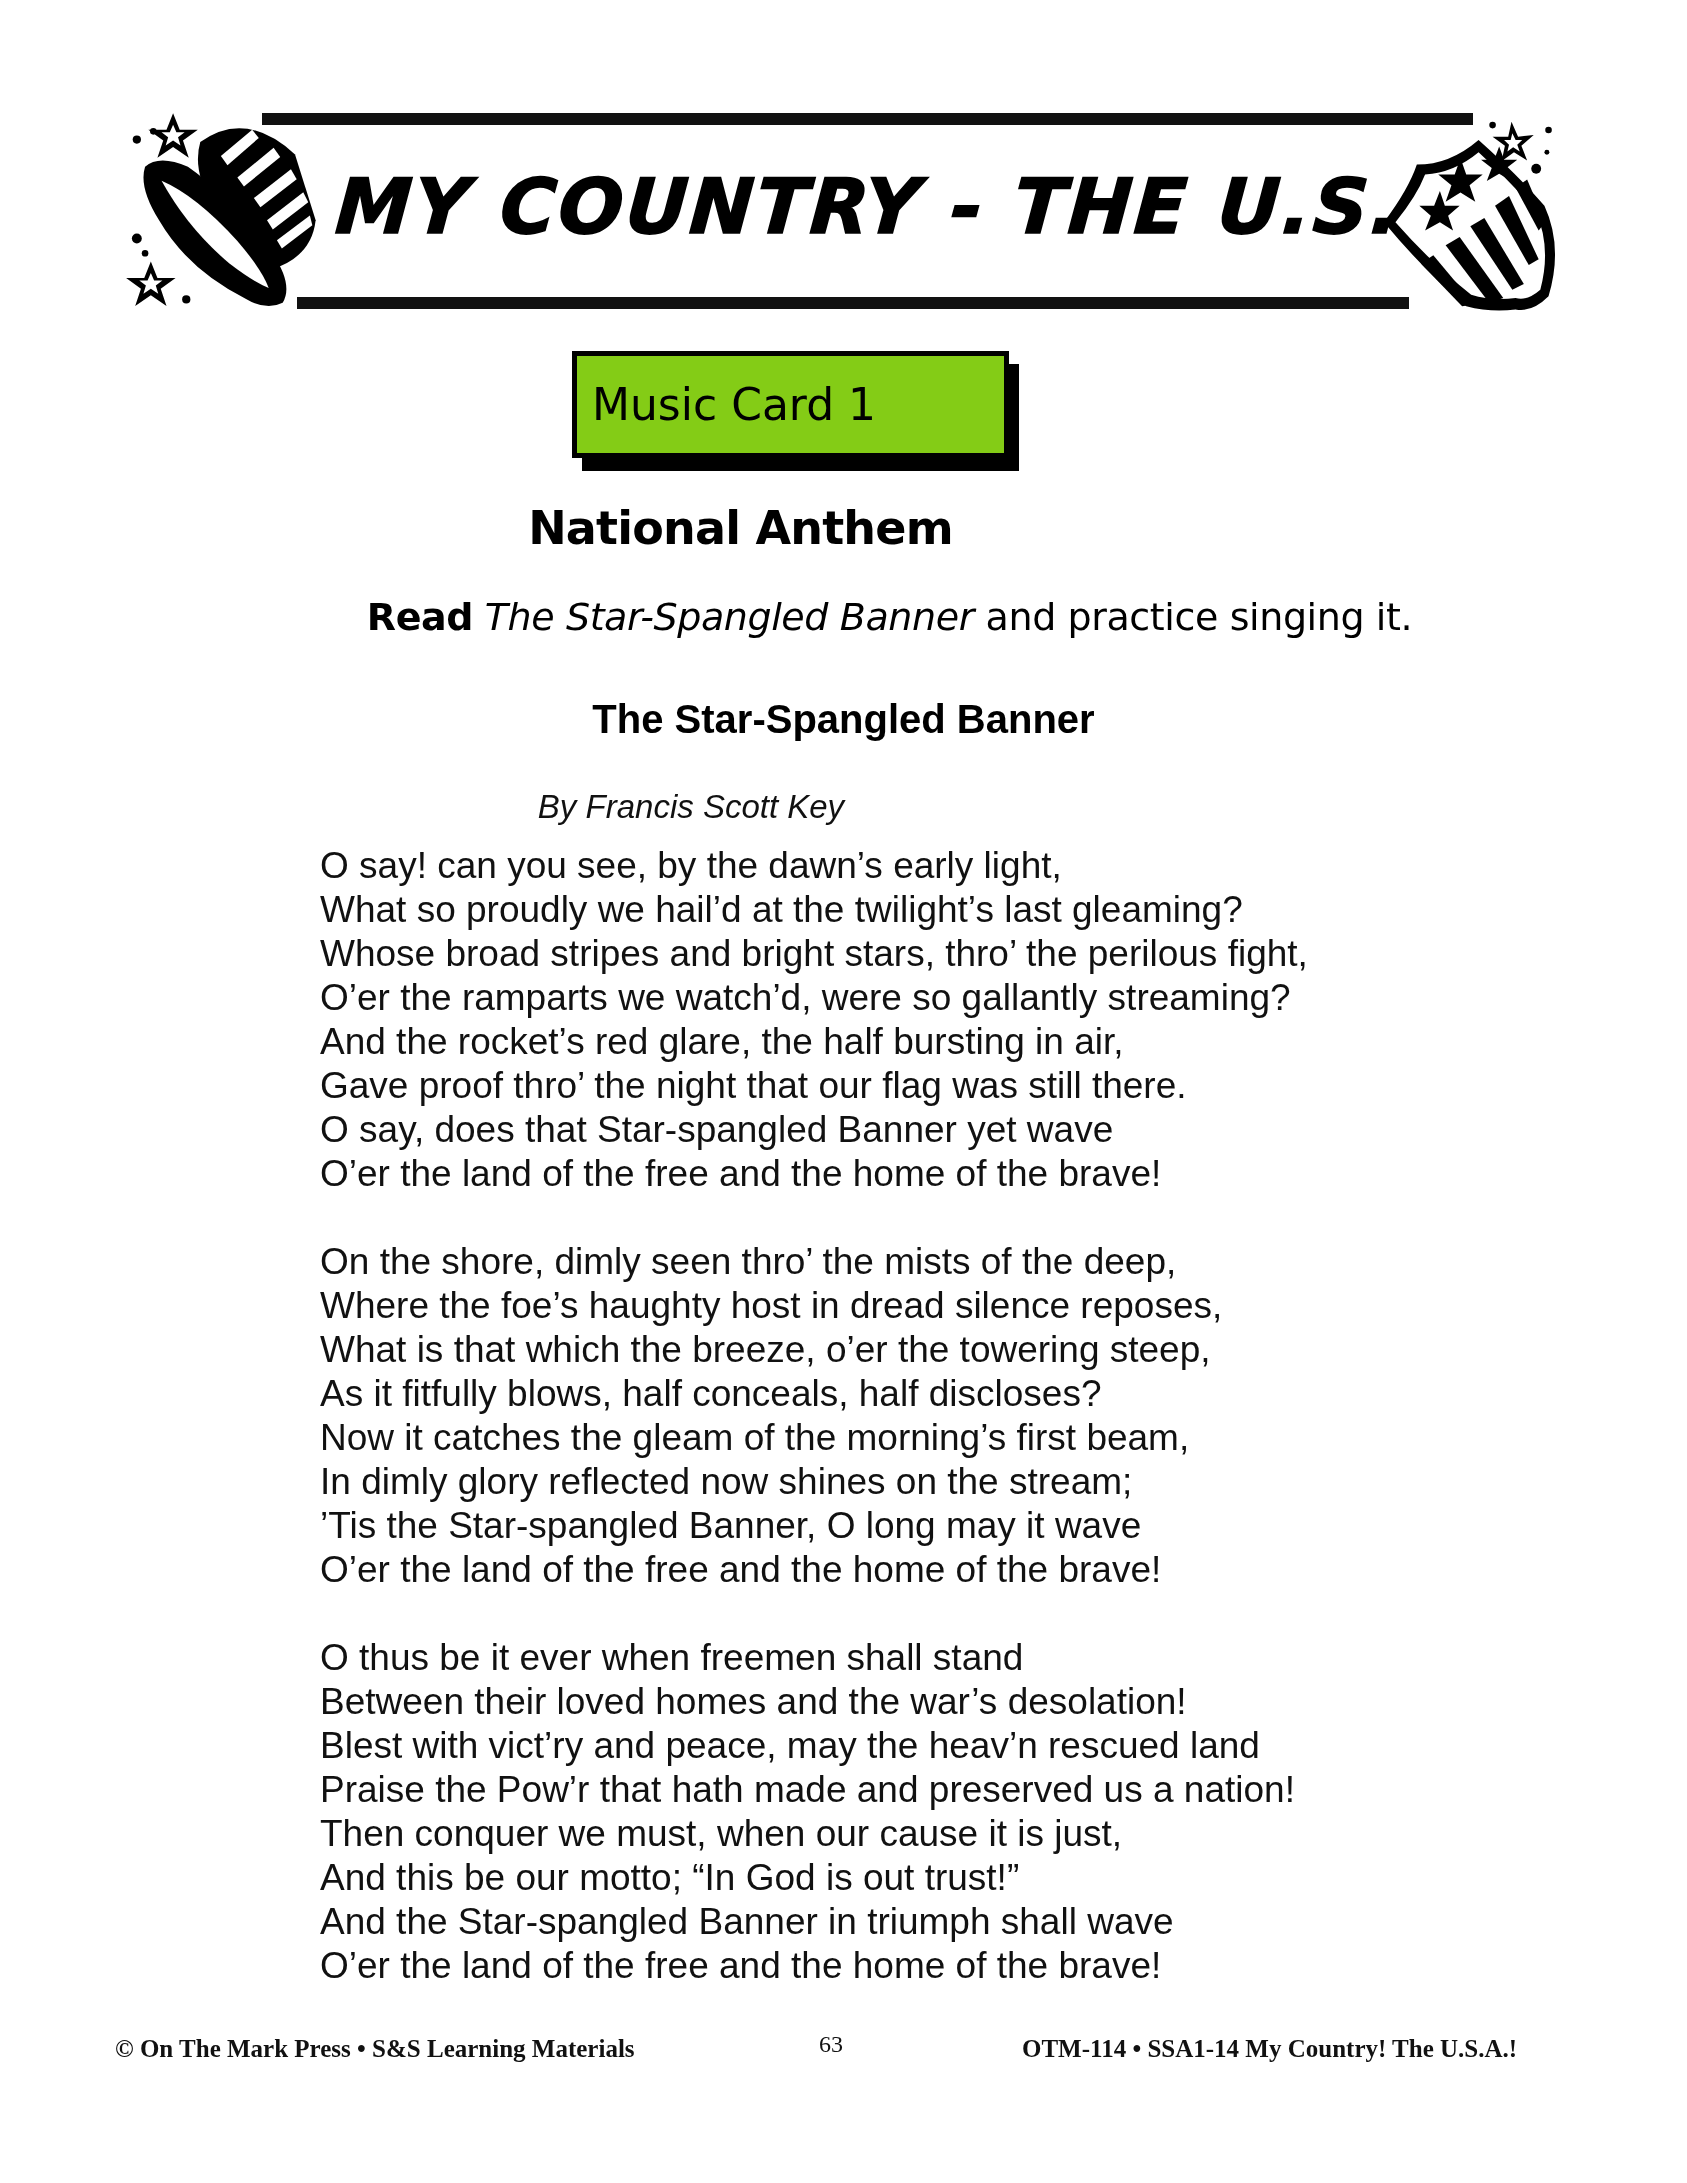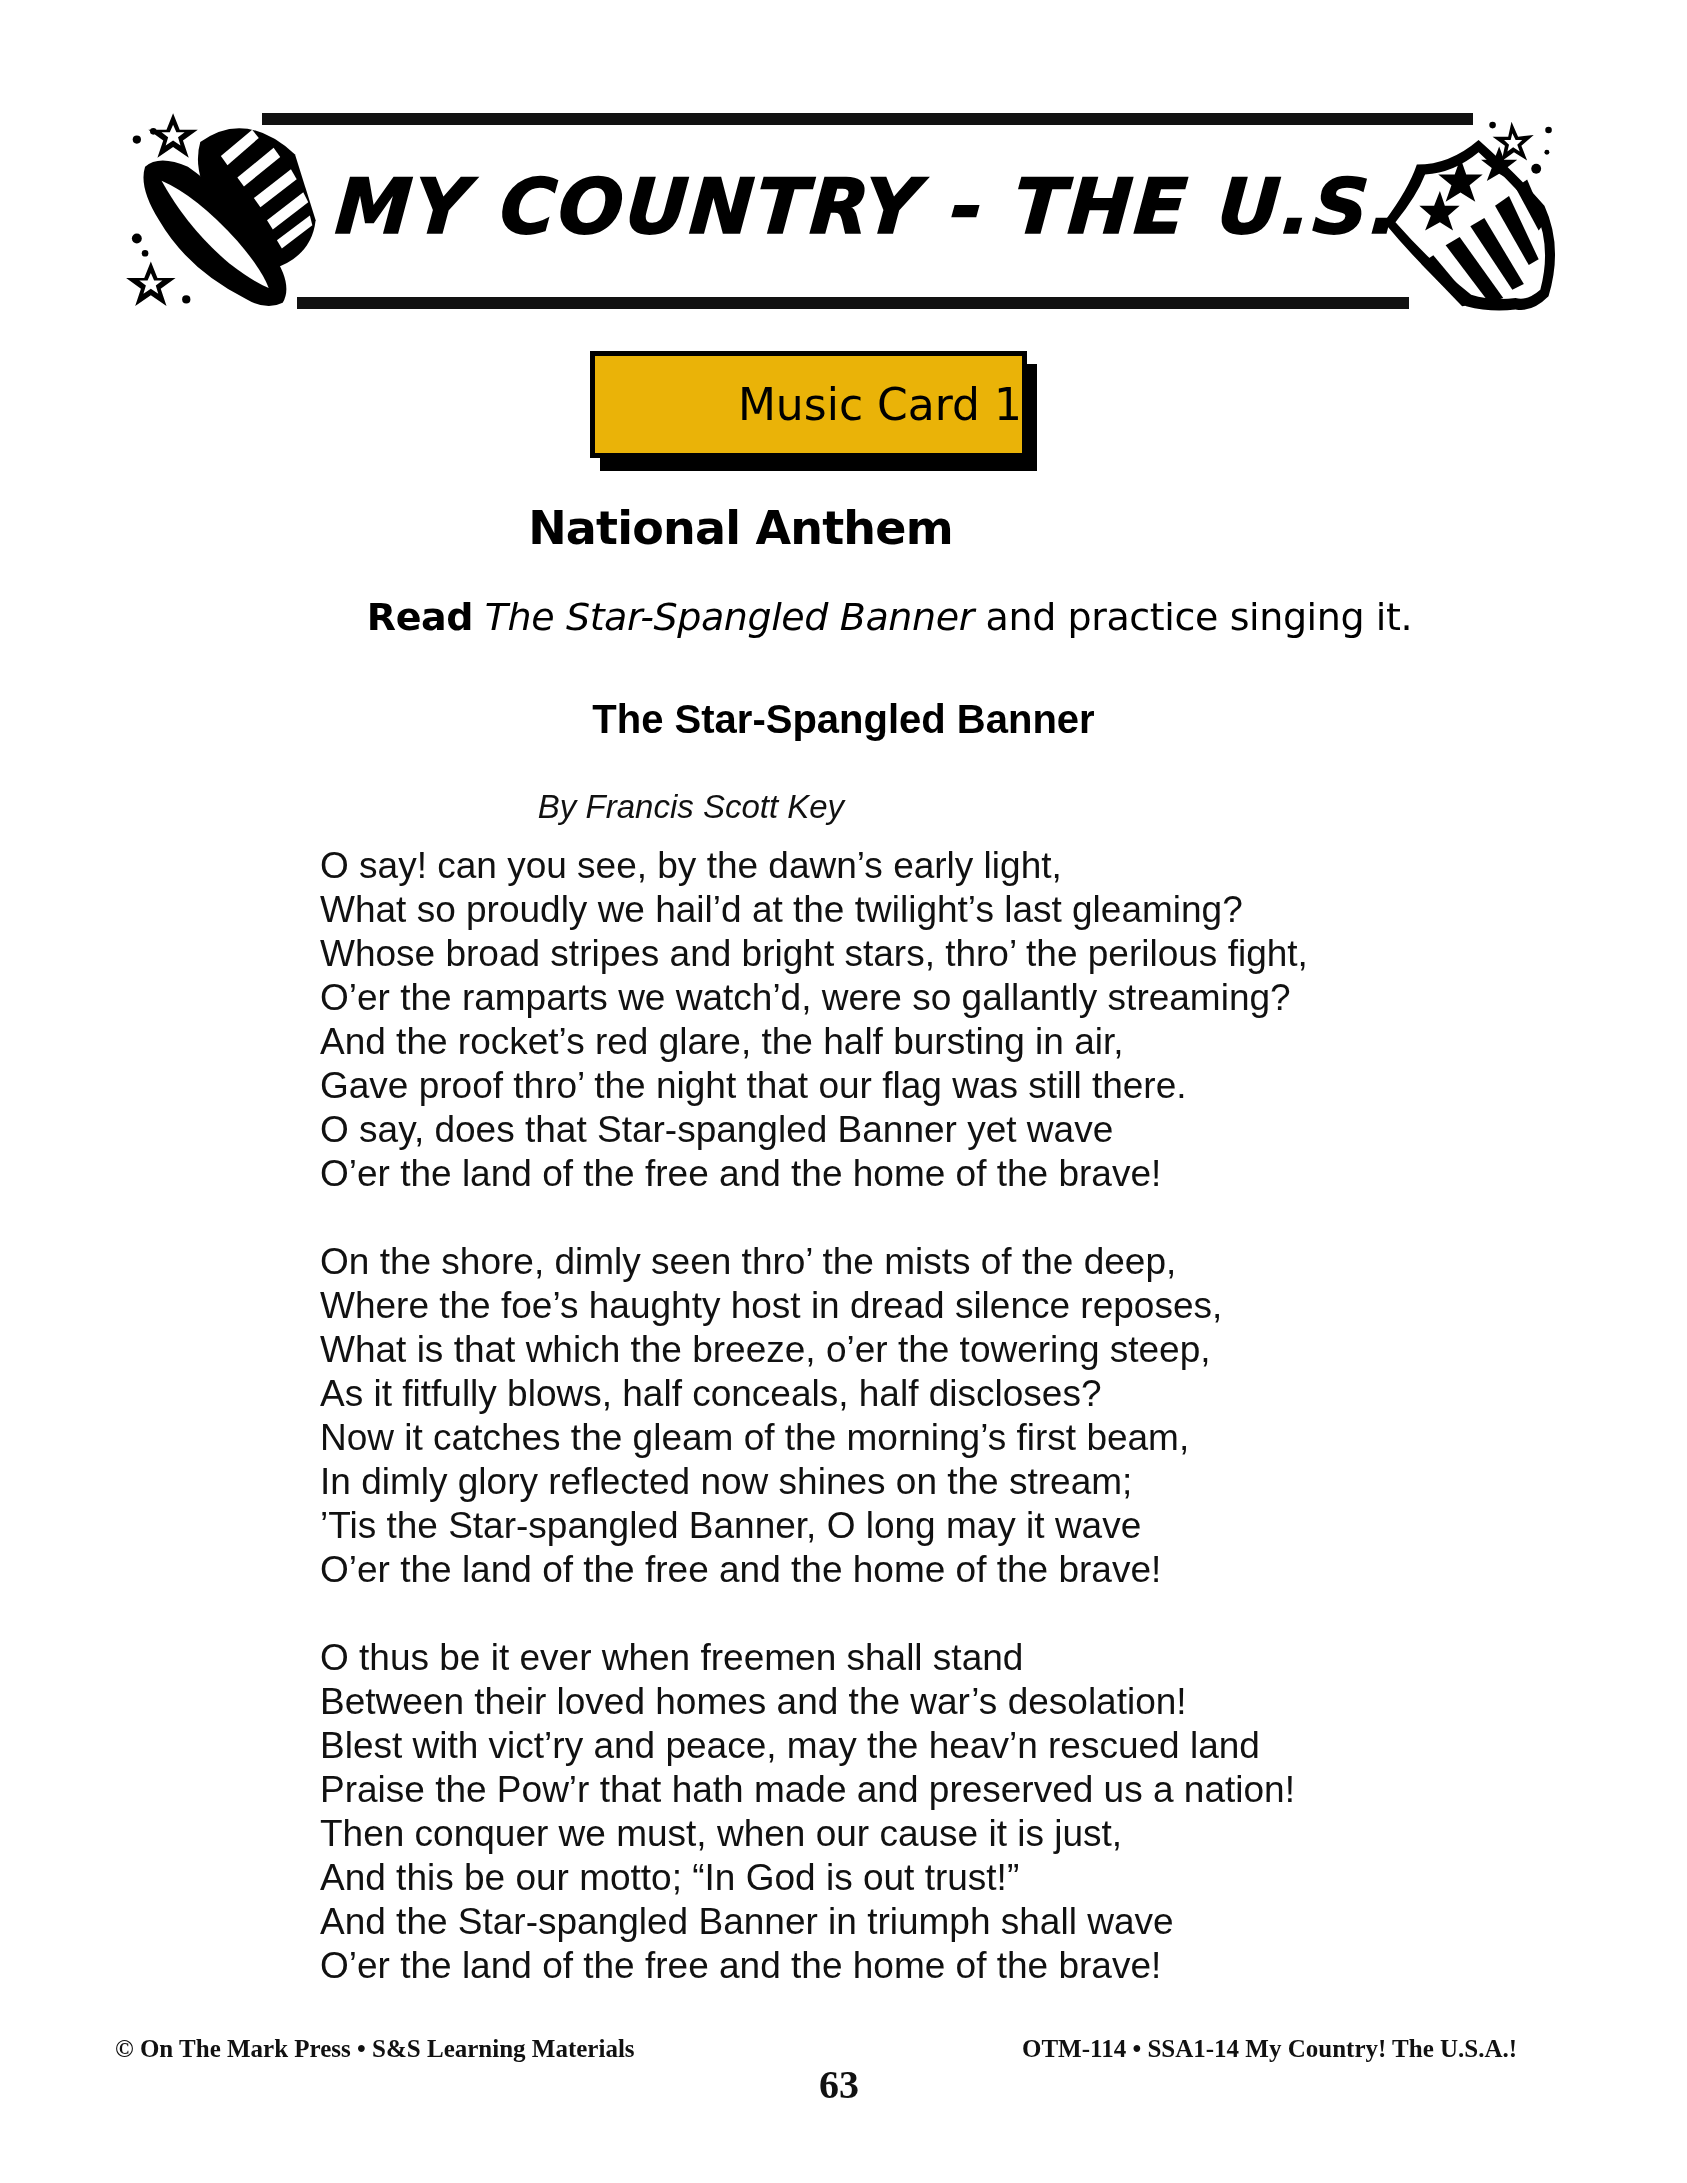--- a/index.html
+++ b/index.html
@@ -42,31 +42,31 @@
       transform: skewX(-4deg);
       -webkit-text-stroke: 1.6px #000;
     }
 
     .hat-icon { left: 122px; top: 105px; width: 206px; height: 206px; }
     .shield-icon { left: 1351px; top: 107px; width: 214px; height: 214px; }
 
     
     .card-box {
       position: absolute;
-      left: 590px;
+      left: 572px;
       top: 351px;
       width: 437px;
       height: 107px;
       border: 5px solid #000;
       box-sizing: border-box;
-      background: #eab308;
+      background: #84cc16;
       box-shadow: 10px 13px 0 0 #000;
       display: flex;
       align-items: center;
-      justify-content: flex-end;
+      justify-content: flex-start;
     }
     .card-label {
       font-family: "DejaVu Sans", sans-serif;
       font-size: 44px;
       font-weight: 500;
       letter-spacing: 0px;
       padding-left: 15px;
       color: #000;
     }
 
@@ -147,24 +147,23 @@
       font-family: "Liberation Serif", serif;
       font-size: 25px;
       line-height: 33px;
       font-weight: bold;
       white-space: nowrap;
       color: #111;
     }
     .footer-left { left: 115px; }
     .footer-page {
       left: 819px;
-      font-weight: bold;
-      font-size: 40px;
+      font-weight: normal;
+      font-size: 24px;
       top: 2028px;
-      margin-top: 40px;
     }
     .footer-right { left: 1022px; }
   </style>
 </head>
 <body>
 
 <div class="banner-bar bar-top"></div>
 <div class="banner-bar bar-bottom"></div>
 
 <svg class="abs hat-icon" viewBox="0 0 250 250">

